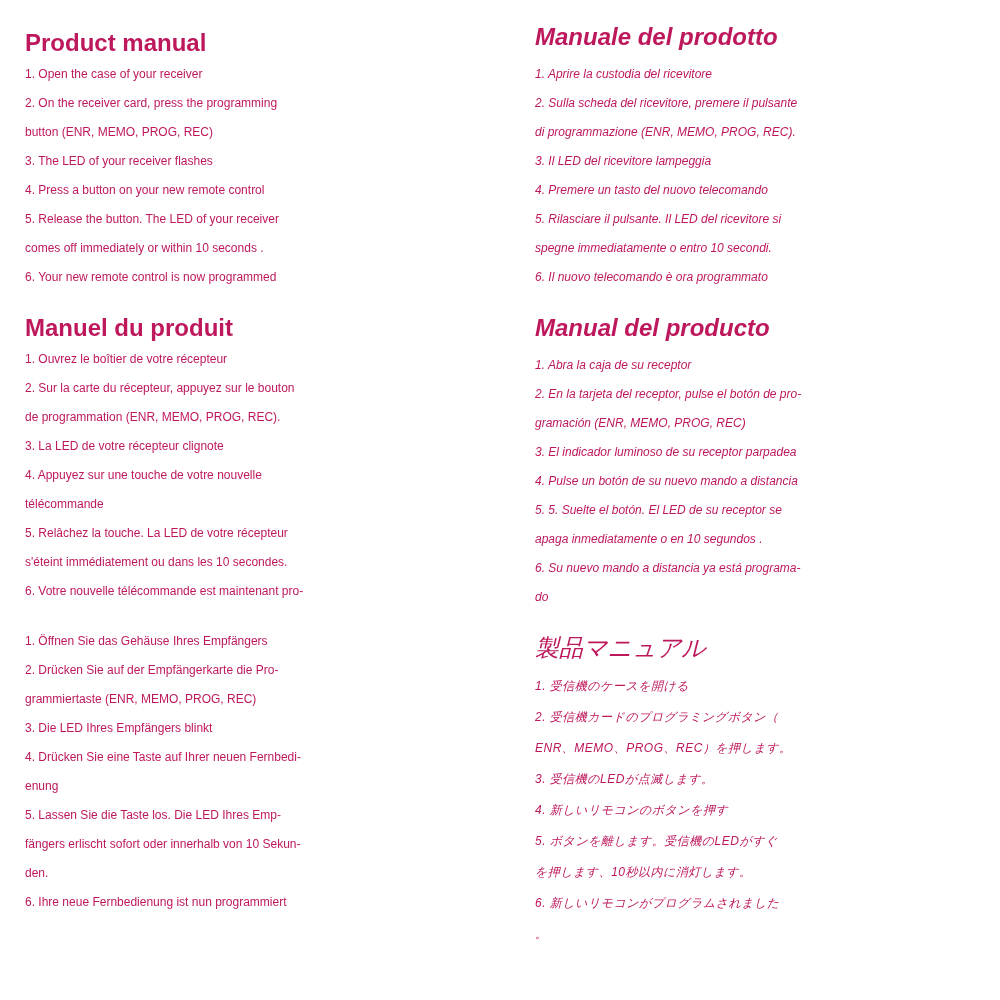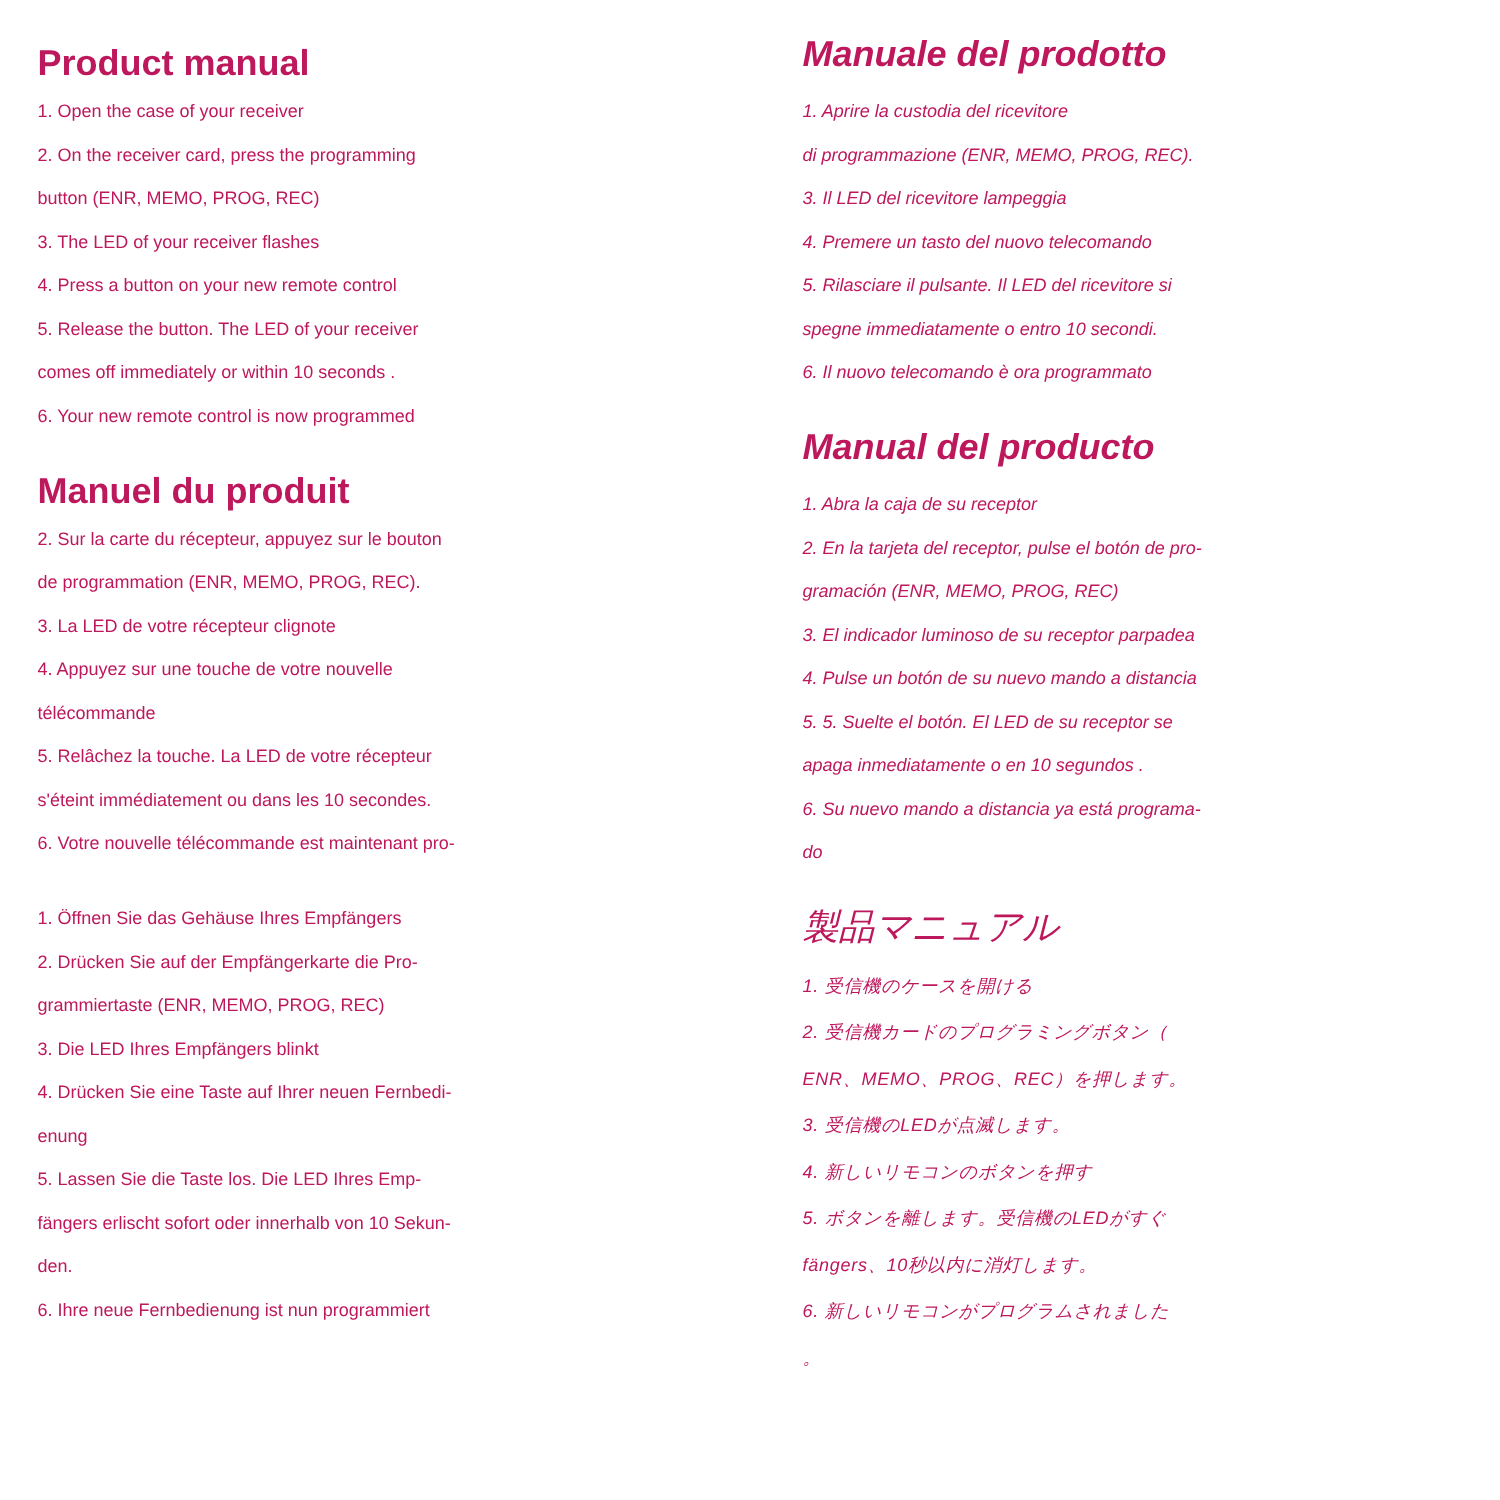--- a/index.html
+++ b/index.html
@@ -60,20 +60,21 @@
       <div class="line">button (ENR, MEMO, PROG, REC)</div>
       <div class="line">3. The LED of your receiver flashes</div>
       <div class="line">4. Press a button on your new remote control</div>
       <div class="line">5. Release the button. The LED of your receiver</div>
       <div class="line">comes off immediately or within 10 seconds .</div>
       <div class="line">6. Your new remote control is now programmed</div>
     </div>
 
     <div class="section">
       <div class="heading">Manuel du produit</div>
+      <div class="line">1. Ouvrez le boîtier de votre récepteur</div>
       <div class="line">2. Sur la carte du récepteur, appuyez sur le bouton</div>
       <div class="line">de programmation (ENR, MEMO, PROG, REC).</div>
       <div class="line">3. La LED de votre récepteur clignote</div>
       <div class="line">4. Appuyez sur une touche de votre nouvelle</div>
       <div class="line">télécommande</div>
       <div class="line">5. Relâchez la touche. La LED de votre récepteur</div>
       <div class="line">s'éteint immédiatement ou dans les 10 secondes.</div>
       <div class="line">6. Votre nouvelle télécommande est maintenant pro-</div>
     </div>
 
@@ -90,20 +91,21 @@
       <div class="line">6. Ihre neue Fernbedienung ist nun programmiert</div>
     </div>
 
   </div>
 
   <div class="col col-right">
 
     <div class="section section-it">
       <div class="heading gap-below">Manuale del prodotto</div>
       <div class="line">1. Aprire la custodia del ricevitore</div>
+      <div class="line">2. Sulla scheda del ricevitore, premere il pulsante</div>
       <div class="line">di programmazione (ENR, MEMO, PROG, REC).</div>
       <div class="line">3. Il LED del ricevitore lampeggia</div>
       <div class="line">4. Premere un tasto del nuovo telecomando</div>
       <div class="line">5. Rilasciare il pulsante. Il LED del ricevitore si</div>
       <div class="line">spegne immediatamente o entro 10 secondi.</div>
       <div class="line">6. Il nuovo telecomando è ora programmato</div>
     </div>
 
     <div class="section section-es">
       <div class="heading gap-below">Manual del producto</div>
@@ -119,20 +121,20 @@
     </div>
 
     <div class="section section-ja">
       <div class="heading gap-below normal-weight">製品マニュアル</div>
       <div class="line">1. 受信機のケースを開ける</div>
       <div class="line">2. 受信機カードのプログラミングボタン（</div>
       <div class="line">ENR、MEMO、PROG、REC）を押します。</div>
       <div class="line">3. 受信機のLEDが点滅します。</div>
       <div class="line">4. 新しいリモコンのボタンを押す</div>
       <div class="line">5. ボタンを離します。受信機のLEDがすぐ</div>
-      <div class="line">fängers、10秒以内に消灯します。</div>
+      <div class="line">を押します、10秒以内に消灯します。</div>
       <div class="line">6. 新しいリモコンがプログラムされました</div>
       <div class="line">。</div>
     </div>
 
   </div>
 
 </div>
 
 </body></html>

